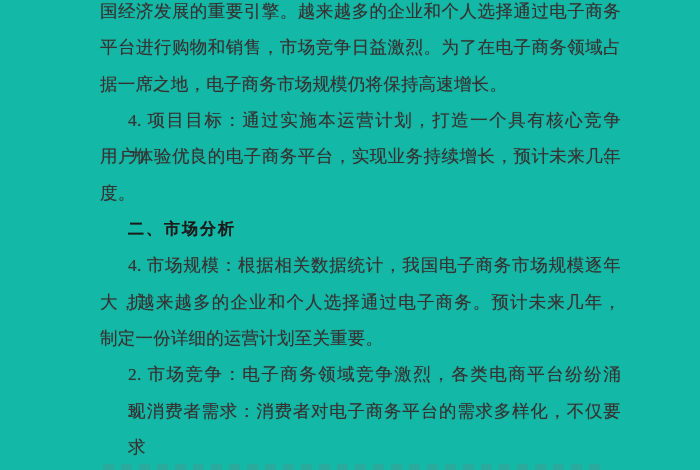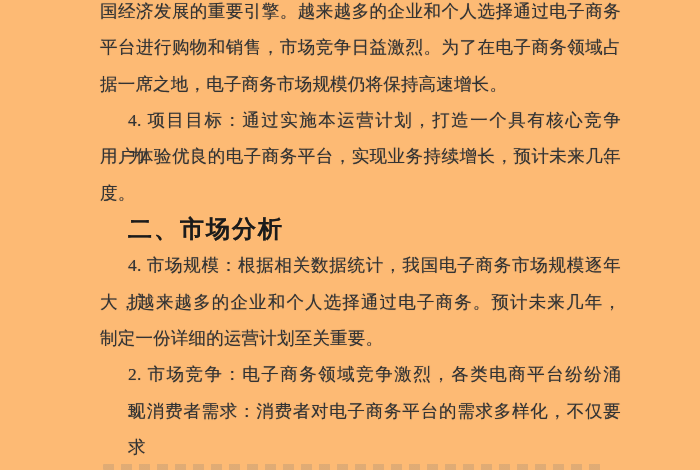--- a/index.html
+++ b/index.html
@@ -7,21 +7,21 @@
     padding: 0;
     width: 700px;
     height: 470px;
     background: #fcfcfc;
     overflow: hidden;
   }
   .page {
     position: relative;
     width: 700px;
     height: 470px;
-    background: #fdba74;
+    background: #14b8a6;
     overflow: hidden;
   }
   .text-block {
     position: absolute;
     left: 100px;
     top: -7px;
     width: 521px;
     font-family: "Liberation Serif", "DejaVu Serif", serif;
     font-size: 17.5px;
     color: #333333;
@@ -39,21 +39,21 @@
     text-align: justify;
     text-align-last: justify;
   }
   
   .indent {
     padding-left: 28px;
   }
   .heading {
     font-family: "Liberation Sans", "DejaVu Sans", sans-serif;
     font-weight: 700;
-    font-size: 24px;
+    font-size: 16px;
     color: #1b1b1b;
     letter-spacing: 2px;
     text-shadow: 0 0 0.5px rgba(30,30,30,0.6);
   }
   
   .partial-next-line {
     position: absolute;
     left: 103px;
     top: 464px;
     width: 500px;

